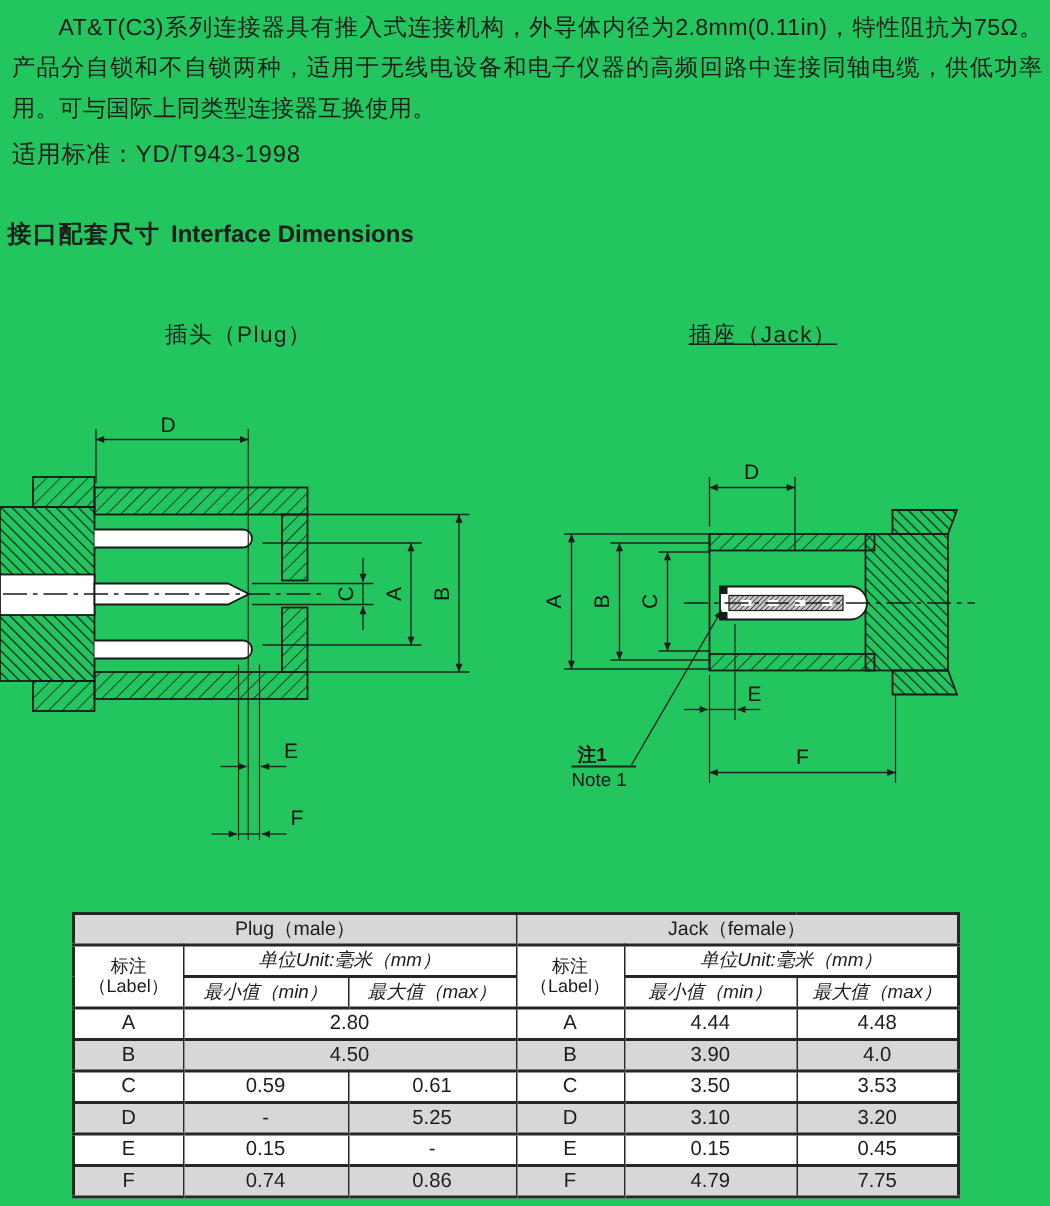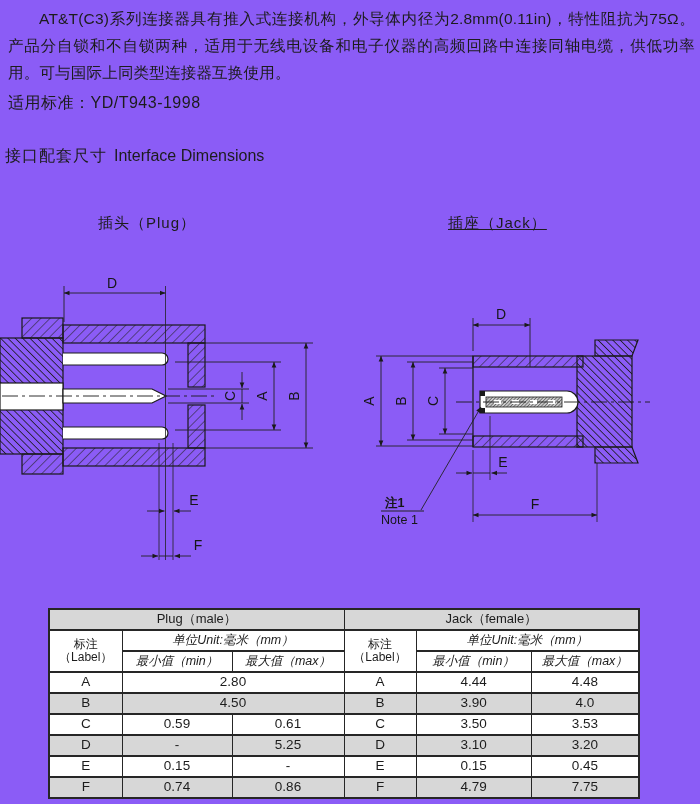--- a/index.html
+++ b/index.html
@@ -1,24 +1,24 @@
 <!DOCTYPE html>
 <html><head>
 <meta charset="utf-8">
 <style>
   html,body{margin:0;padding:0;background:#e8e8e8;}
-  .page{position:relative;width:700px;height:804px;background:#8b5cf6;overflow:hidden;
+  .page{position:relative;width:700px;height:804px;background:#22c55e;overflow:hidden;
         font-family:"Liberation Sans","DejaVu Sans",sans-serif;color:#1c1c1c;}
   .intro{position:absolute;left:8px;top:5px;width:687px;font-size:15.5px;line-height:27px;
          text-align:justify;text-indent:2em;letter-spacing:.2px;}
   .standard{position:absolute;left:8px;top:93px;font-size:16px;letter-spacing:.5px;}
   .section-title{position:absolute;left:5px;top:146px;font-size:16px;}
-  .section-title .zh{font-weight:normal;letter-spacing:1px;}
-  .section-title .en{margin-left:7px;font-weight:normal;}
-  .caption{position:absolute;top:214px;font-size:15px;text-align:left;letter-spacing:1px;}
+  .section-title .zh{font-weight:bold;letter-spacing:1px;}
+  .section-title .en{margin-left:7px;font-weight:bold;}
+  .caption{position:absolute;top:214px;font-size:15px;text-align:right;letter-spacing:1px;}
   .caption.plug{left:98px;width:110px;}
   .caption.jack{left:448px;width:110px;text-decoration:underline;}
   .diagrams{position:absolute;left:0;top:238px;}
   svg text{font-family:"Liberation Sans","DejaVu Sans",sans-serif;fill:#161616;}
   .dimtxt{font-size:14px;}
   .notetxt{font-size:12.5px;}
   .dim-table{position:absolute;left:48px;top:608px;width:590px;border-collapse:collapse;
              table-layout:fixed;text-align:center;background:#fff;border:2px solid #262626;}
   .dim-table td{border:1px solid #262626;border-bottom-width:2px;height:19px;padding:0 2px;
                 line-height:1.1;font-size:13.5px;overflow:hidden;}

